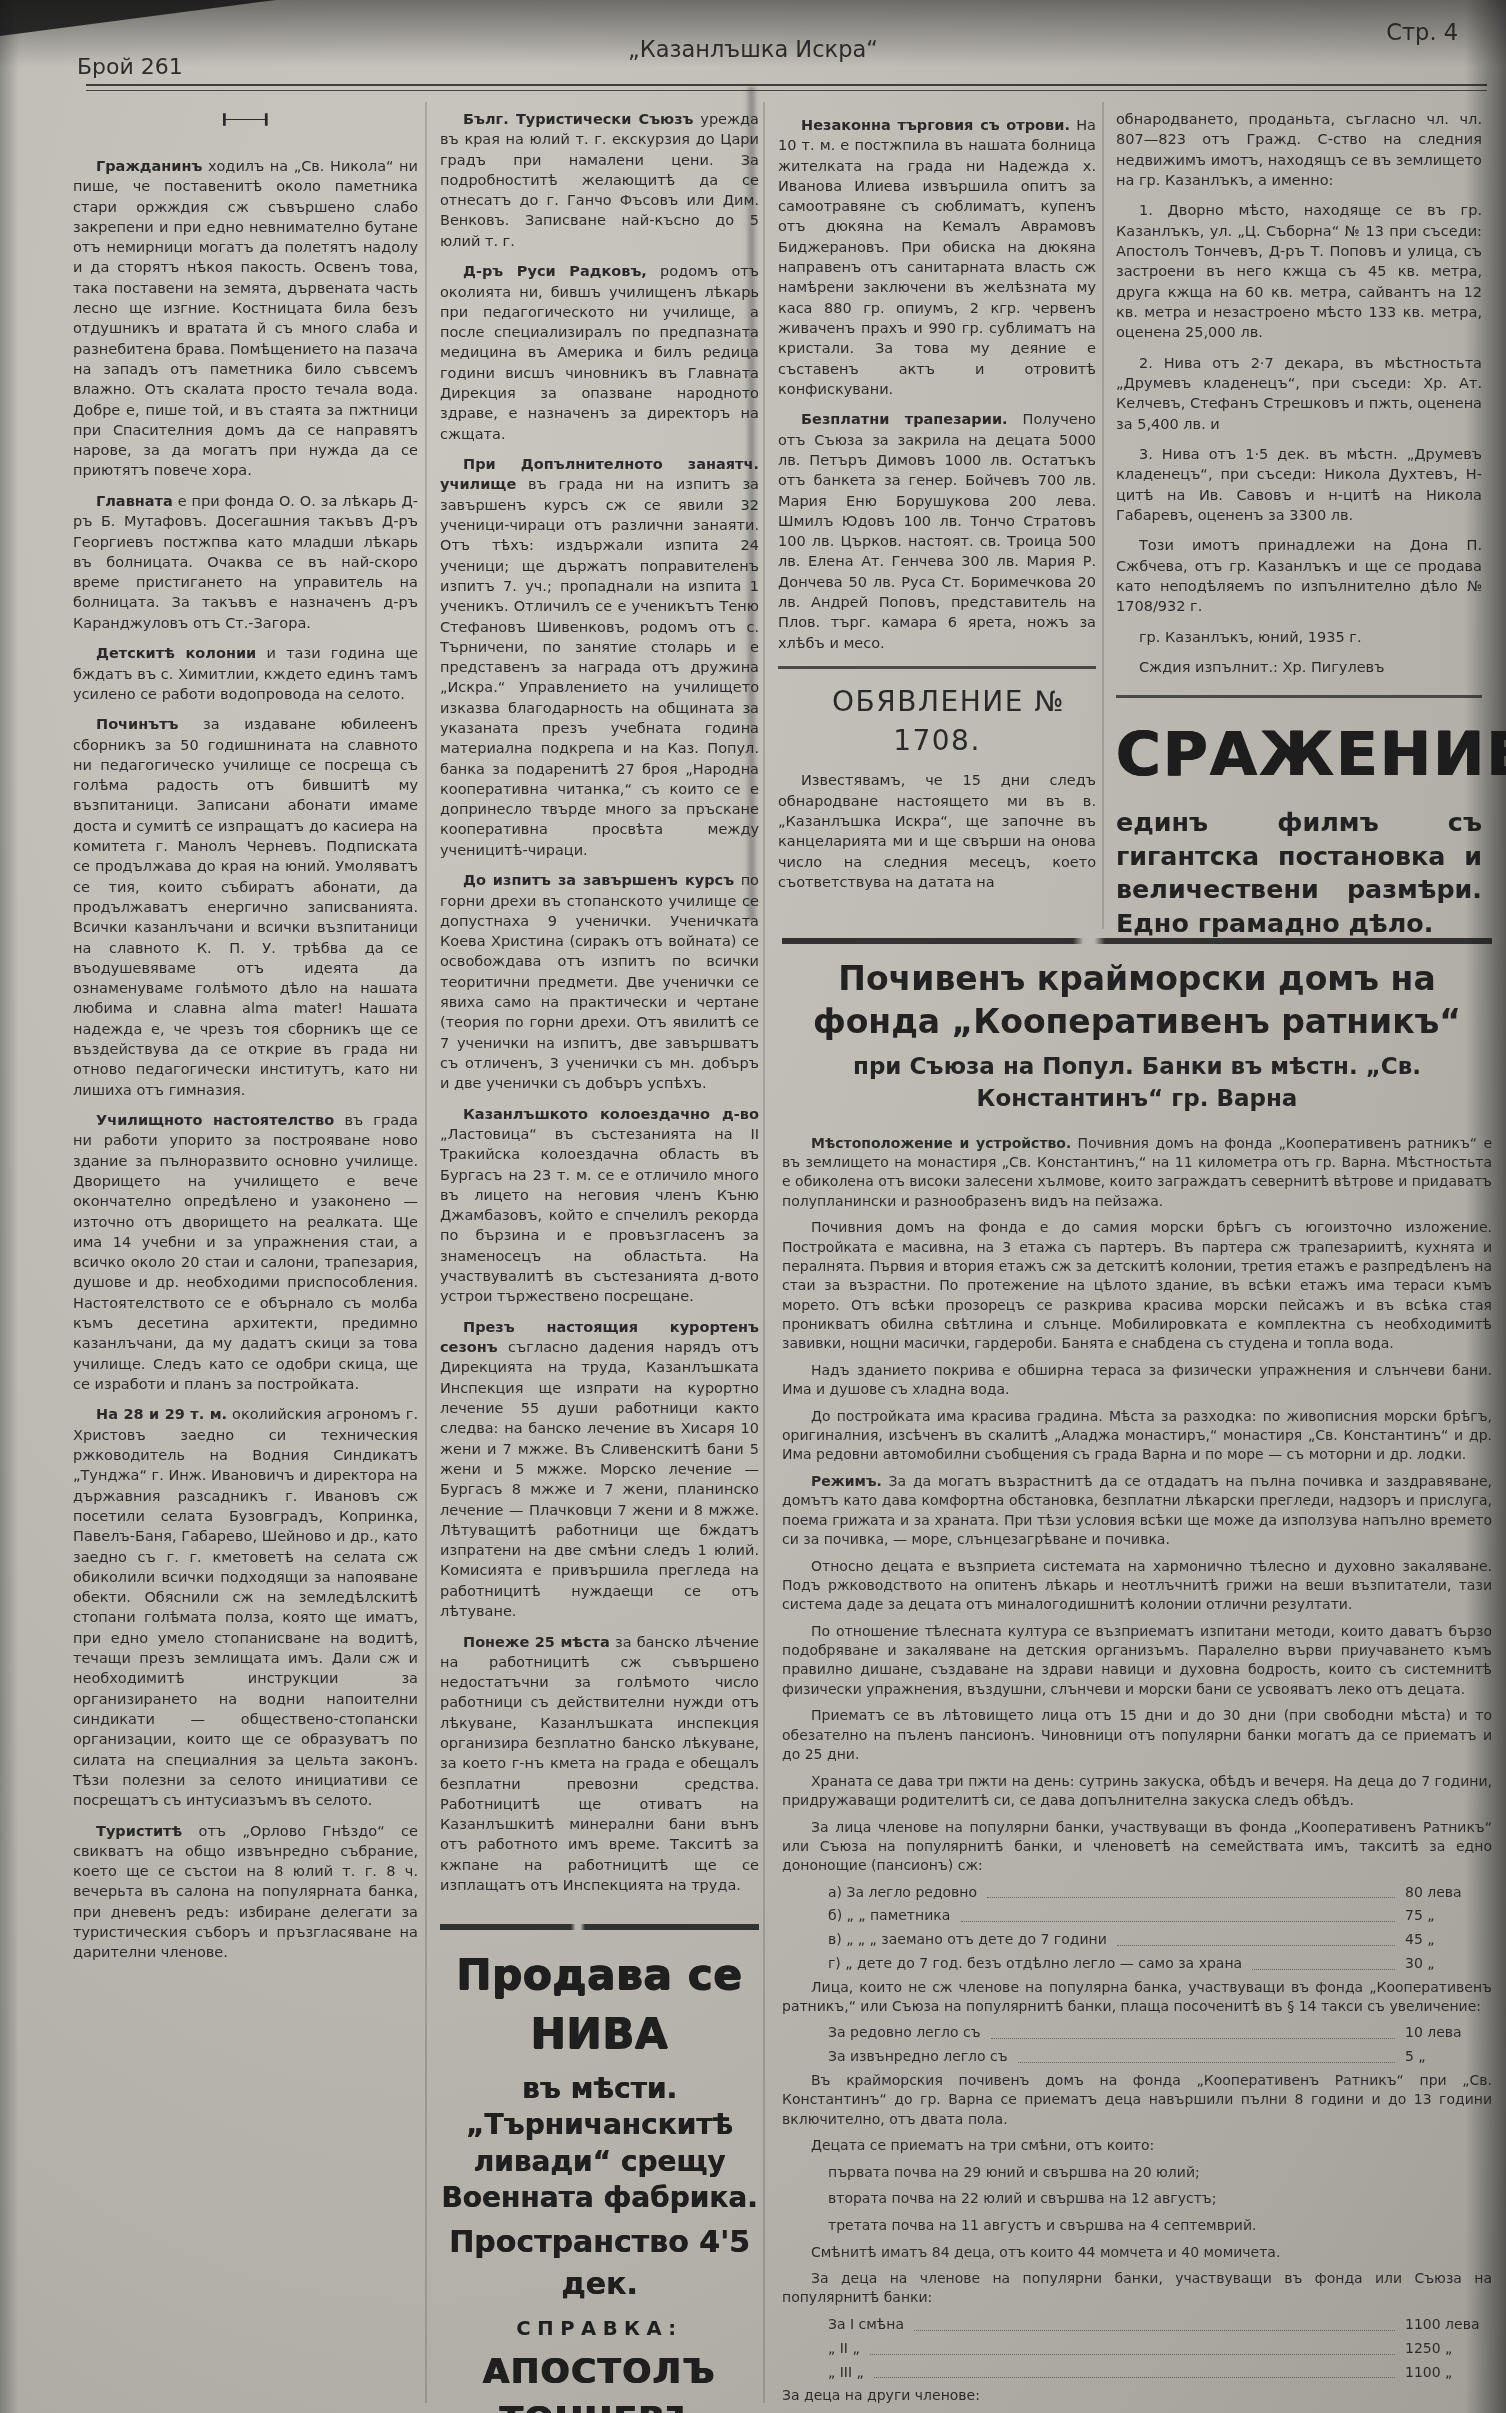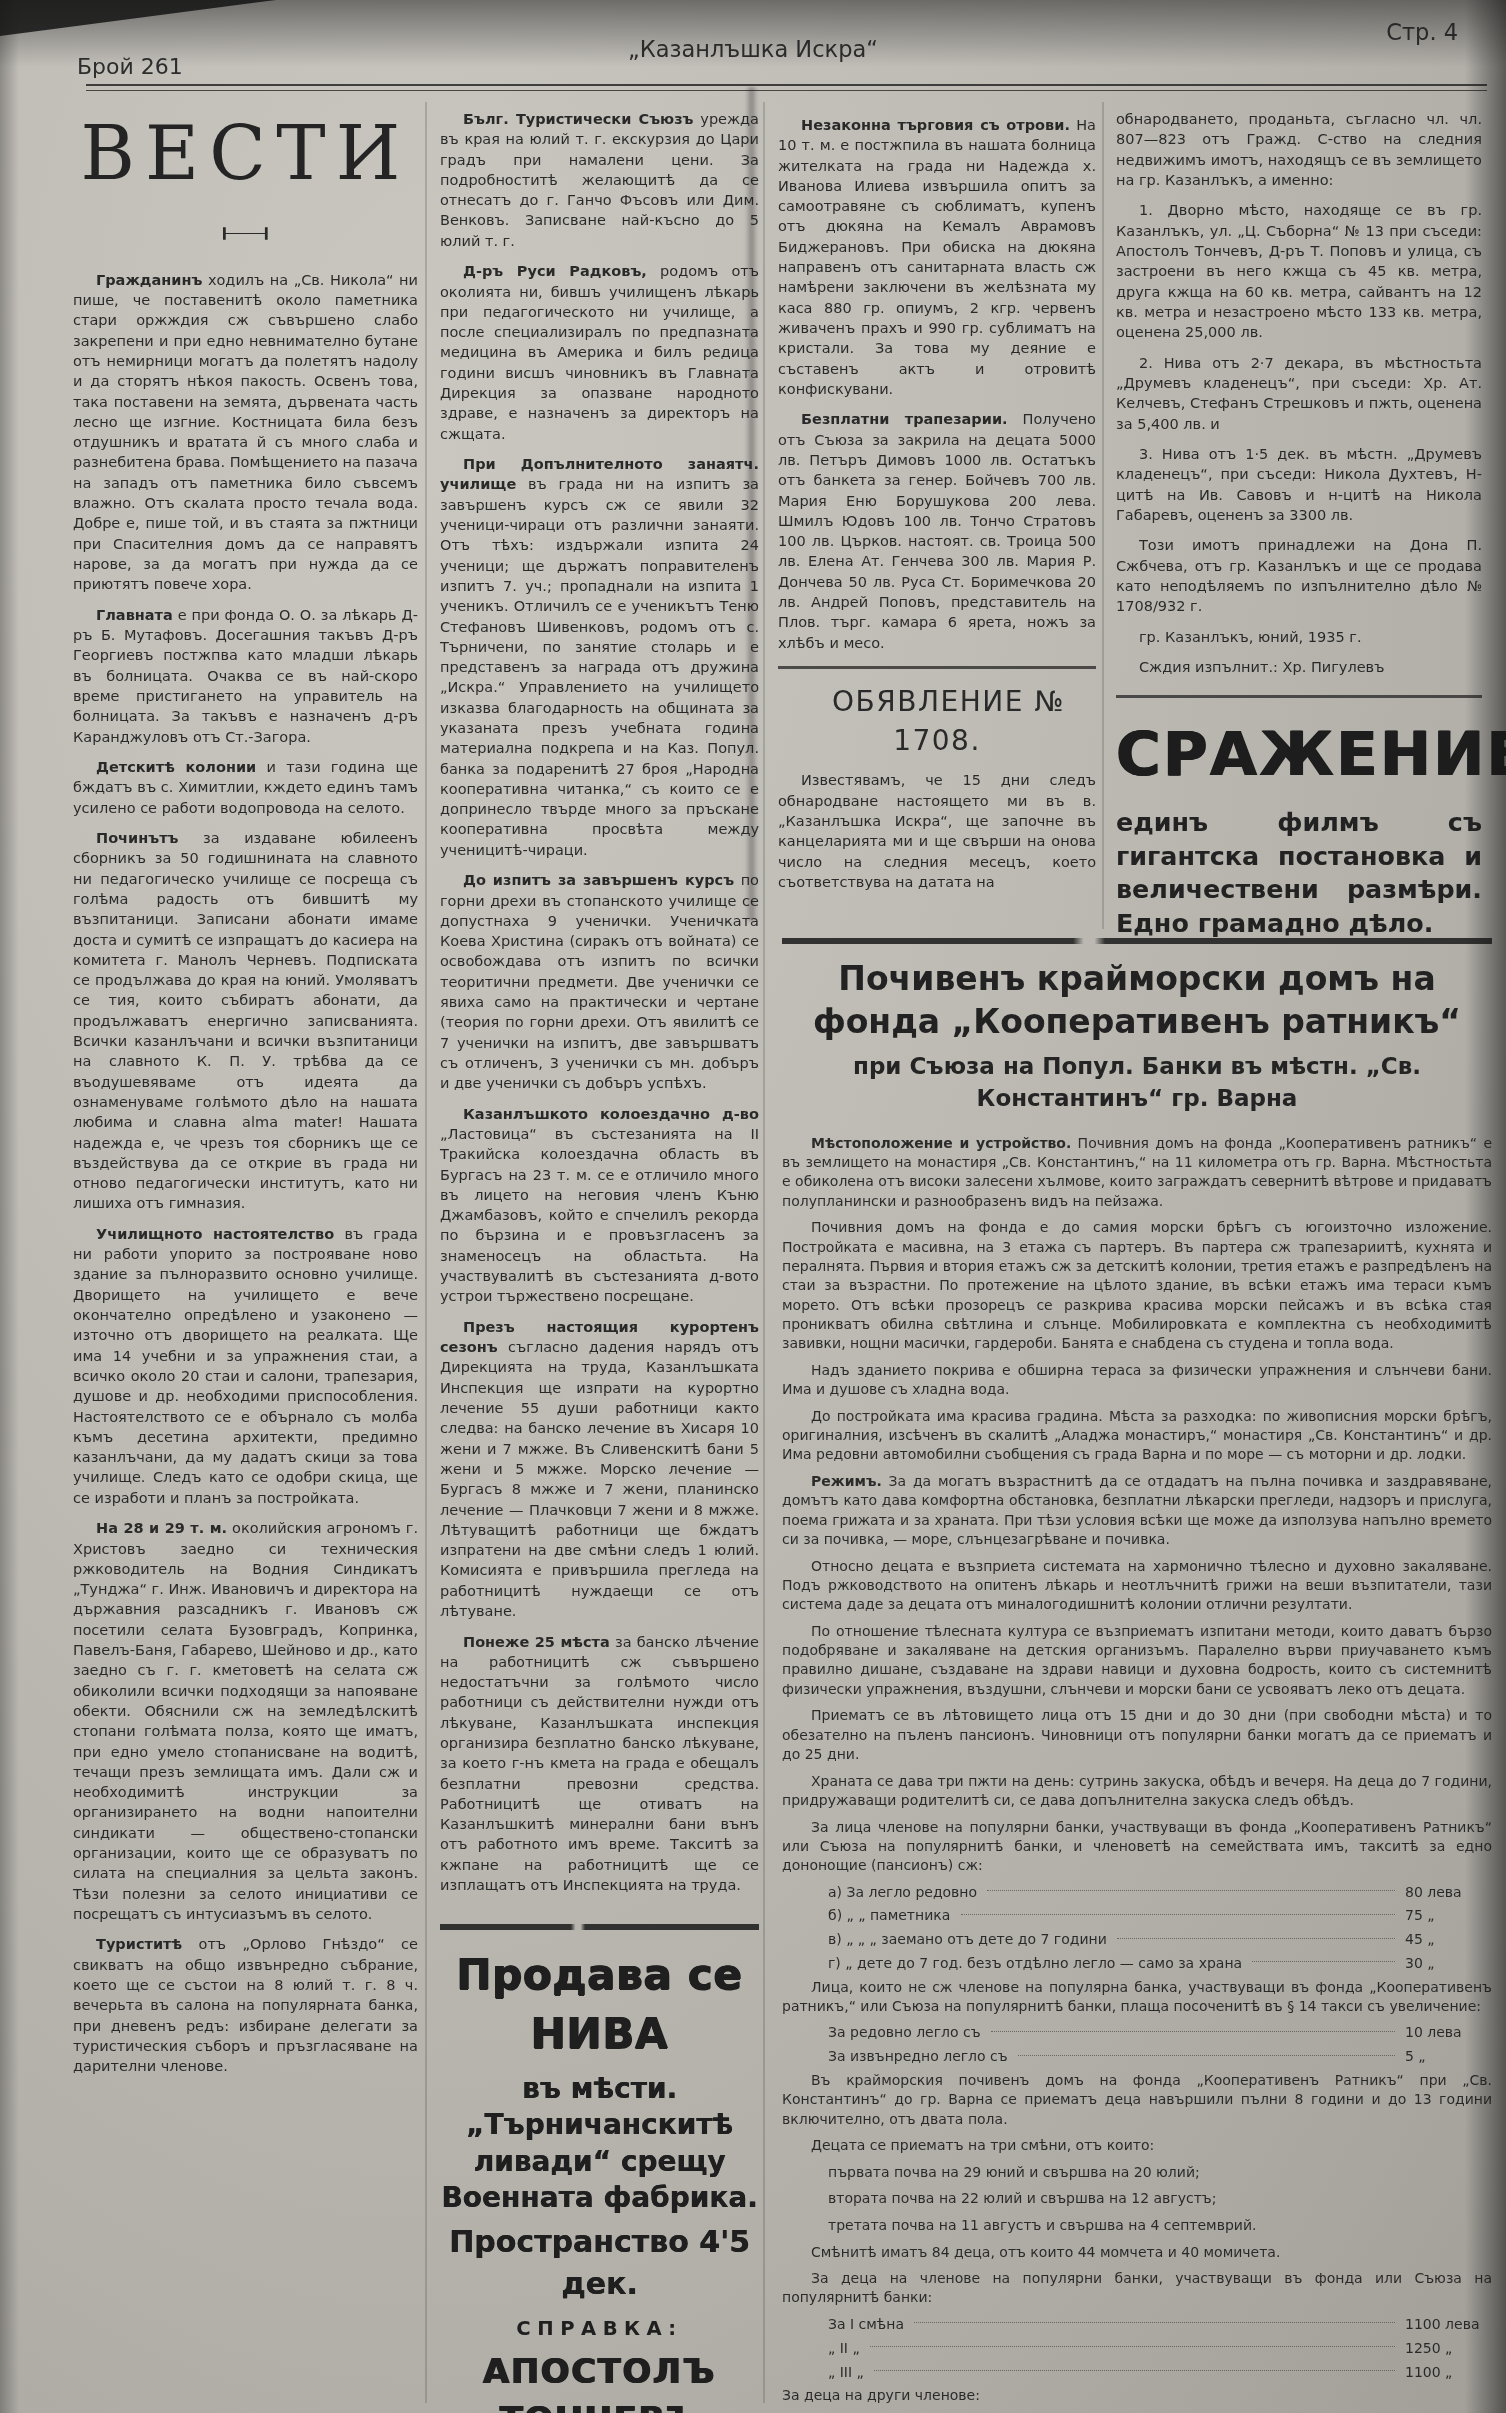--- a/index.html
+++ b/index.html
@@ -50,42 +50,41 @@
   .land-loc{font-size:28px;font-weight:bold;line-height:1.3;margin:0 0 4.4px;text-shadow:0.4px 0 0 currentColor;}
   .land-area{font-size:30px;font-weight:bold;margin:0 0 10.2px;text-shadow:0.4px 0 0 currentColor;}
   .land-ref{font-size:19.6px;font-weight:bold;letter-spacing:6.5px;margin:0 0 5.8px;}
   .land-name{font-size:34px;font-weight:bold;letter-spacing:1.5px;margin:0 0 7.3px;text-shadow:0.7px 0 0 currentColor,-0.7px 0 0 currentColor;}
 
   .feature{position:absolute;left:782px;top:938px;width:710px;font-size:14px;line-height:1.38;text-align:justify;color:rgba(30,30,30,.92);}
   .feature-title{font-size:33px;font-weight:bold;text-align:center;line-height:1.3;margin:14.5px 0 7.3px;color:#222;}
   .feature-sub{font-size:23px;font-weight:bold;text-align:center;margin:0 0 19px;color:#242424;}
   .feature p{margin:0 0 7.3px;text-indent:29px;}
   .feature p.flist{text-indent:0;}
-  .fee{display:flex;align-items:center;padding-left:46px;margin:0 0 4.4px;}
+  .fee{display:flex;align-items:flex-end;padding-left:46px;margin:0 0 4.4px;}
   .fee-label{flex:none;}
   .dots{flex:1;border-bottom:1.5px dotted rgba(45,45,45,.55);margin:0 10.2px 3.6px;}
   .fee-val{flex:none;min-width:87px;}
   .shift{padding-left:46px;margin:0 0 2.9px;text-indent:0 !important;}
 </style>
 </head>
 <body>
 
 <div class="sheet">
 
   <div class="hdr-issue">Брой 261</div>
   <div class="hdr-masthead">„Казанлъшка Искра“</div>
   <div class="hdr-page">Стр. 4</div>
   <div class="hdr-rule"></div>
 
   <div class="vsep" style="left:425px;top:102px;bottom:10.2px;"></div>
   <div class="vsep" style="left:763px;top:102px;bottom:10.2px;"></div>
   <div class="vsep" style="left:1102px;top:102px;height:827px;"></div>
 
   <div class="col" style="left:73px;top:102px;width:345px;height:2300px;">
-    <p class="vesti-title noindent">ВЕСТИ</p>
     <div class="vesti-orn"><span>⌶</span></div>
     <p><span class="lead">Гражданинъ</span> <span>ходилъ на „Св. Никола“ ни пише, че поставенитѣ около паметника стари оржждия сж съвършено слабо закрепени и при едно невнимателно бутане отъ немирници могатъ да полетятъ надолу и да сторятъ нѣкоя пакость. Освенъ това, така поставени на земята, дървената часть лесно ще изгние. Костницата била безъ отдушникъ и вратата й съ много слаба и разнебитена брава. Помѣщението на пазача на западъ отъ паметника било съвсемъ влажно. Отъ скалата просто течала вода. Добре е, пише той, и въ стаята за пжтници при Спасителния домъ да се направятъ нарове, за да могатъ при нужда да се приютятъ повече хора.</span></p>
     <p><span class="lead">Главната</span> <span>е при фонда О. О. за лѣкарь Д-ръ Б. Мутафовъ. Досегашния такъвъ Д-ръ Георгиевъ постжпва като младши лѣкарь въ болницата. Очаква се въ най-скоро време пристигането на управитель на болницата. За такъвъ е назначенъ д-ръ Каранджуловъ отъ Ст.-Загора.</span></p>
     <p><span class="lead">Детскитѣ колонии</span> <span>и тази година ще бждатъ въ с. Химитлии, кждето единъ тамъ усилено се работи водопровода на селото.</span></p>
     <p><span class="lead">Починътъ</span> <span>за издаване юбилеенъ сборникъ за 50 годишнината на славното ни педагогическо училище се посреща съ голѣма радость отъ бившитѣ му възпитаници. Записани абонати имаме доста и сумитѣ се изпращатъ до касиера на комитета г. Манолъ Черневъ. Подписката се продължава до края на юний. Умоляватъ се тия, които събиратъ абонати, да продължаватъ енергично записванията. Всички казанлъчани и всички възпитаници на славното К. П. У. трѣбва да се въодушевяваме отъ идеята да ознаменуваме голѣмото дѣло на нашата любима и славна alma mater! Нашата надежда е, че чрезъ тоя сборникъ ще се въздействува да се открие въ града ни отново педагогически институтъ, като ни лишиха отъ гимназия.</span></p>
     <p><span class="lead">Училищното настоятелство</span> <span>въ града ни работи упорито за построяване ново здание за пълноразвито основно училище. Дворището на училището е вече окончателно опредѣлено и узаконено — източно отъ дворището на реалката. Ще има 14 учебни и за упражнения стаи, а всичко около 20 стаи и салони, трапезария, душове и др. необходими приспособления. Настоятелството се е обърнало съ молба къмъ десетина архитекти, предимно казанлъчани, да му дадатъ скици за това училище. Следъ като се одобри скица, ще се изработи и планъ за постройката.</span></p>
     <p><span class="lead">На 28 и 29 т. м.</span> <span>околийския агрономъ г. Христовъ заедно си техническия ржководитель на Водния Синдикатъ „Тунджа“ г. Инж. Ивановичъ и директора на държавния разсадникъ г. Ивановъ сж посетили селата Бузовградъ, Копринка, Павелъ-Баня, Габарево, Шейново и др., като заедно съ г. г. кметоветѣ на селата сж обиколили всички подходящи за напояване обекти. Обяснили сж на земледѣлскитѣ стопани голѣмата полза, която ще иматъ, при едно умело стопанисване на водитѣ, течащи презъ землищата имъ. Дали сж и необходимитѣ инструкции за организирането на водни напоителни синдикати — обществено-стопански организации, които ще се образуватъ по силата на специалния за цельта законъ. Тѣзи полезни за селото инициативи се посрещатъ съ интусиазъмъ въ селото.</span></p>
     <p><span class="lead">Туриститѣ</span> <span>отъ „Орлово Гнѣздо“ се свикватъ на общо извънредно събрание, което ще се състои на 8 юлий т. г. 8 ч. вечерьта въ салона на популярната банка, при дневенъ редъ: избиране делегати за туристическия съборъ и пръзгласяване на дарителни членове.</span></p>
   </div>
 

